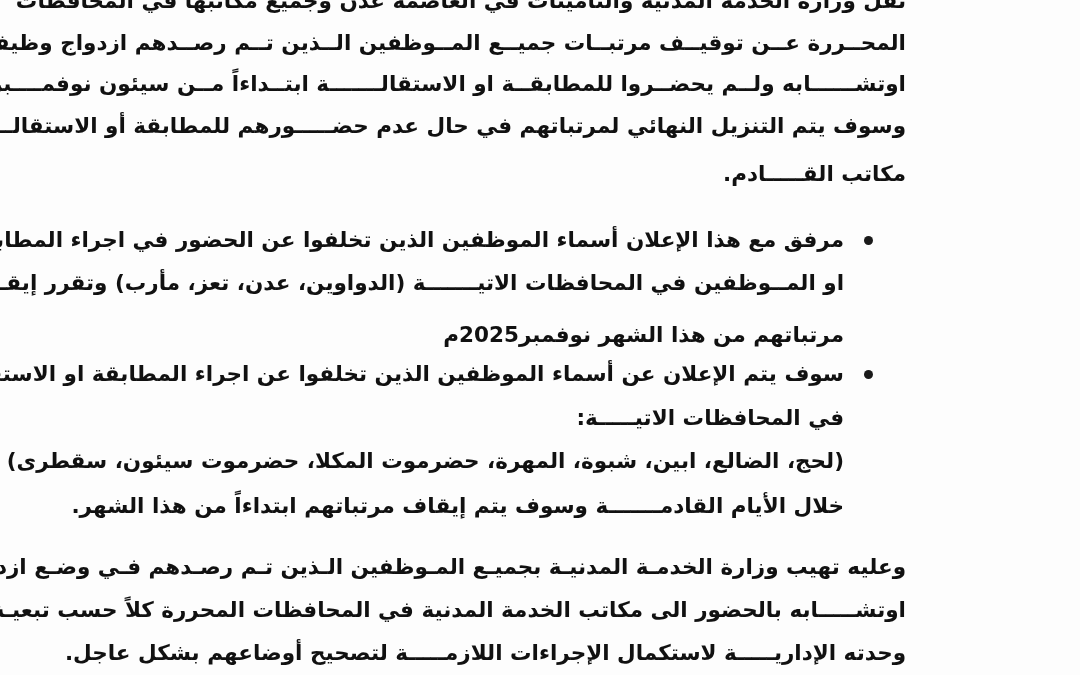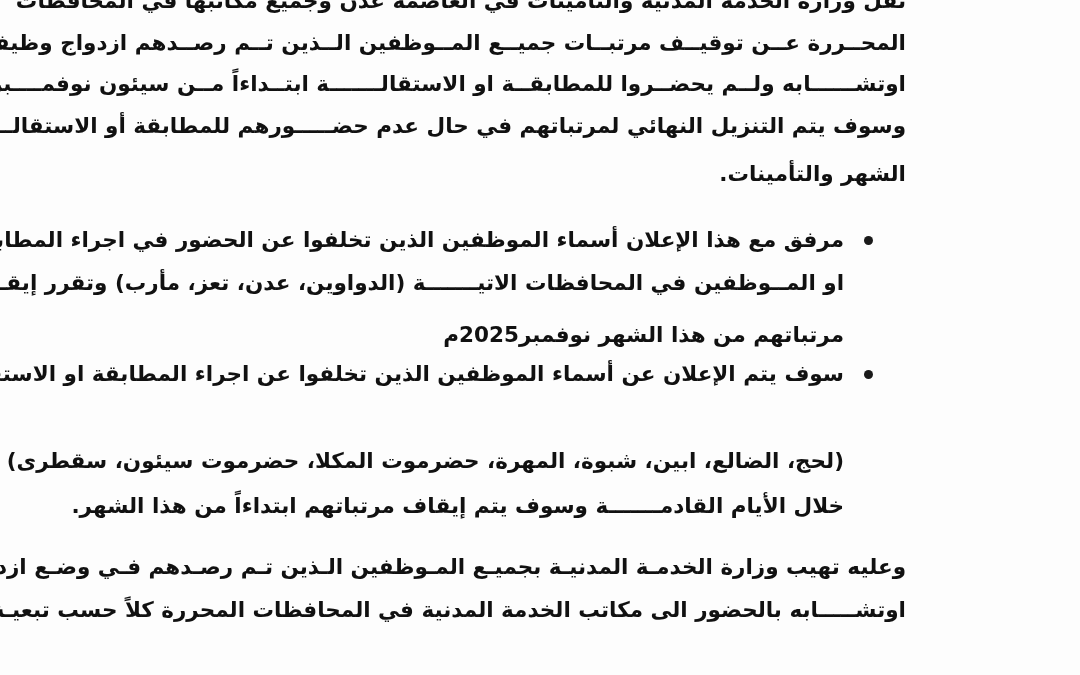--- a/index.html
+++ b/index.html
@@ -45,28 +45,30 @@
   </style>
 </head>
 <body>
 
 <div class="page">
 
   <div class="line full" style="top:-14px;">تقل وزارة الخدمة المدنية والتأمينات في العاصمة عدن وجميع مكاتبها في المحافظات</div>
   <div class="line full" style="top:28px;">المحــررة عــن توقيــف مرتبــات جميــع المــوظفين الــذين تــم رصــدهم ازدواج وظيفــي</div>
   <div class="line full" style="top:69px;">اوتشــــــابه ولــم يحضــروا للمطابقــة او الاستقالـــــــة ابتــداءاً مــن سيئون نوفمــــبر</div>
   <div class="line full" style="top:111px;">وسوف يتم التنزيل النهائي لمرتباتهم في حال عدم حضـــــورهم للمطابقة أو الاستقالـــــــة</div>
-  <div class="line full short" style="top:159px;">الشهر والتأمينات.</div>
+  <div class="line full short" style="top:159px;">مكاتب القـــــادم.</div>
 
   <span class="bullet" style="top:236px;"></span>
   <div class="line bul" style="top:225px;">مرفق مع هذا الإعلان أسماء الموظفين الذين تخلفوا عن الحضور في اجراء المطابقة</div>
   <div class="line bul" style="top:268px;">او المــوظفين في المحافظات الاتيـــــــة (الدواوين، عدن، تعز، مأرب) وتقرر إيقـاف</div>
   <div class="line bul short" style="top:312px;margin-top:8px;">مرتباتهم من هذا الشهر نوفمبر2025م</div>
 
   <span class="bullet" style="top:370px;"></span>
   <div class="line bul" style="top:359px;">سوف يتم الإعلان عن أسماء الموظفين الذين تخلفوا عن اجراء المطابقة او الاستقالة</div>
+  <div class="line bul short" style="top:403px;">في المحافظات الاتيـــــة:</div>
   <div class="line bul" style="top:446px;">(لحج، الضالع، ابين، شبوة، المهرة، حضرموت المكلا، حضرموت سيئون، سقطرى)</div>
   <div class="line bul short" style="top:491px;">خلال الأيام القادمـــــــة وسوف يتم إيقاف مرتباتهم ابتداءاً من هذا الشهر.</div>
 
   <div class="line full" style="top:552px;">وعليه تهيب وزارة الخدمـة المدنيـة بجميـع المـوظفين الـذين تـم رصـدهم فـي وضـع ازدواج</div>
   <div class="line full" style="top:595px;">اوتشـــــابه بالحضور الى مكاتب الخدمة المدنية في المحافظات المحررة  كلاً حسب تبعيـة</div>
+  <div class="line full short" style="top:638px;">وحدته الإداريـــــة لاستكمال الإجراءات اللازمـــــة لتصحيح أوضاعهم بشكل عاجل.</div>
 
 </div>
 
 </body></html>

